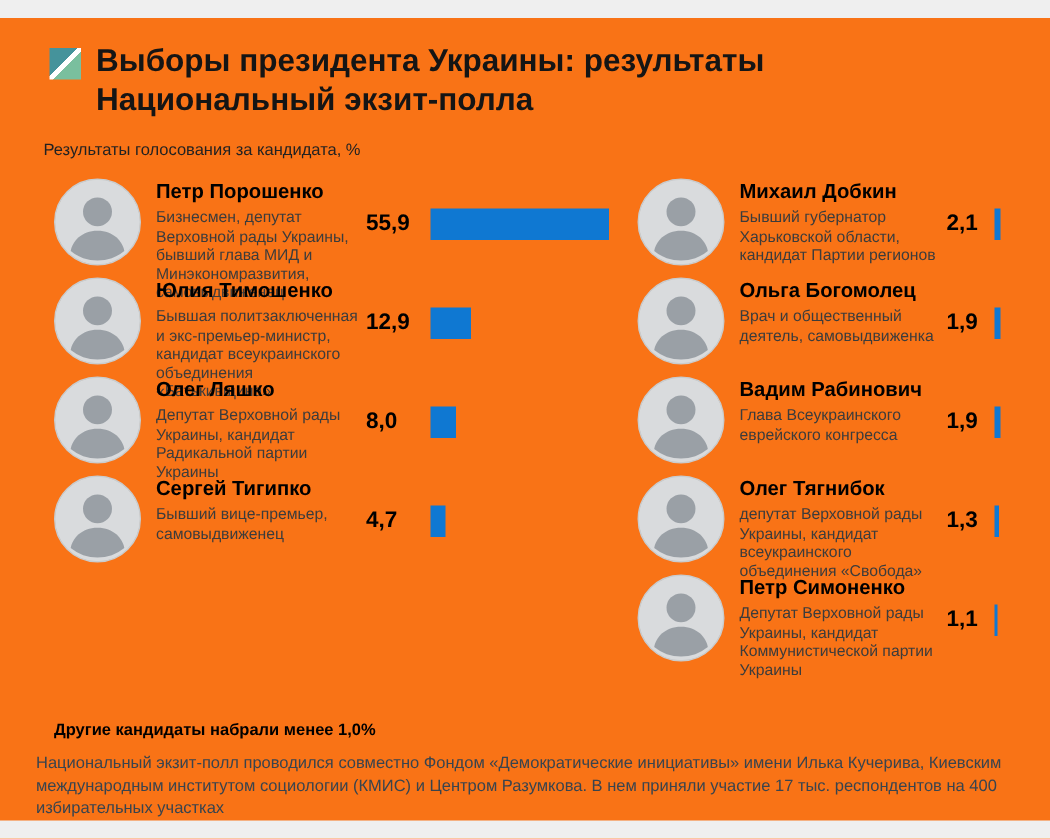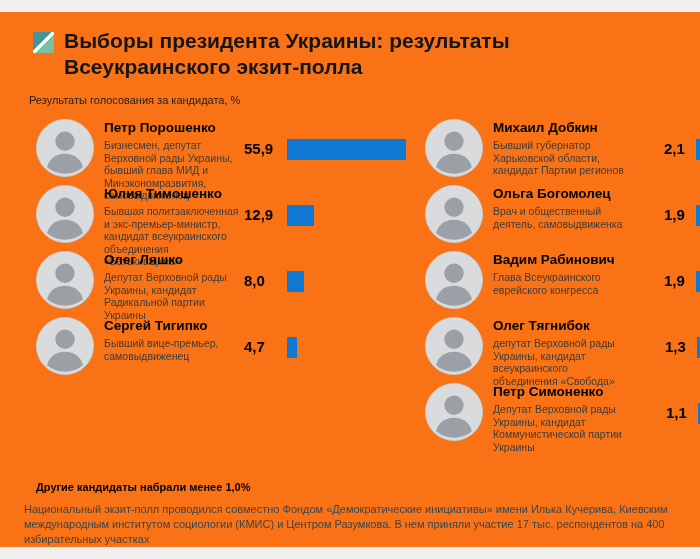--- a/index.html
+++ b/index.html
@@ -25,21 +25,21 @@
   .photo { width:58px; height:58px; border-radius:50%; overflow:hidden; flex-shrink:0;
            border:1px solid #c9ccce; background:#dcdedf; }
   .photo svg { display:block; width:100%; height:100%; }
   .info { margin-left:10px; }
   .col-left  .info { width:140px; }
   .col-right .info { width:138px; }
   .name { font-size:13.5px; font-weight:bold; color:#000; margin-top:1px; margin-bottom:4px; }
   .desc { font-size:10.5px; line-height:12.5px; color:#3c3c3c; }
   .value { font-size:15px; font-weight:bold; color:#000; margin-top:21px; flex-shrink:0; }
   .col-left  .value { width:34px; }
-  .col-right .value { width:26px;margin-left:35px; }
+  .col-right .value { width:26px; }
   .bar { height:21px; margin-top:20px; flex-shrink:0; }
   .col-left  .bar { margin-left:9px; }
   .col-right .bar { margin-left:6px; }
 
   .others { padding-left:36px; margin-top:32px; font-size:11px; font-weight:bold; color:#000; }
   .methodology { padding-left:24px; margin-top:9px; width:672px;
                  font-size:11px; line-height:15px; color:#39444e; }
 
   .footer { display:flex; padding-left:36px; margin-top:14px; font-size:11px; color:#1a1a1a; }
   .copyright { width:196px; font-weight:bold; }
@@ -49,21 +49,21 @@
 </head>
 <body>
 
 <div class="page">
   <div class="edge-strip top"></div>
 
   <div class="header">
     <div class="logo"></div>
     <h1 class="title">
       <span>Выборы президента Украины: результаты</span><br>
-      <span>Всеукраинского экзит-полла</span>
+      <span>Национальный экзит-полла</span>
     </h1>
   </div>
 
   <div class="subtitle">Результаты голосования за кандидата, %</div>
 
   <div class="columns">
     <div class="col col-left" id="col-left">
         <div class="row">
     <div class="photo">
       <svg viewBox="0 0 58 58">

